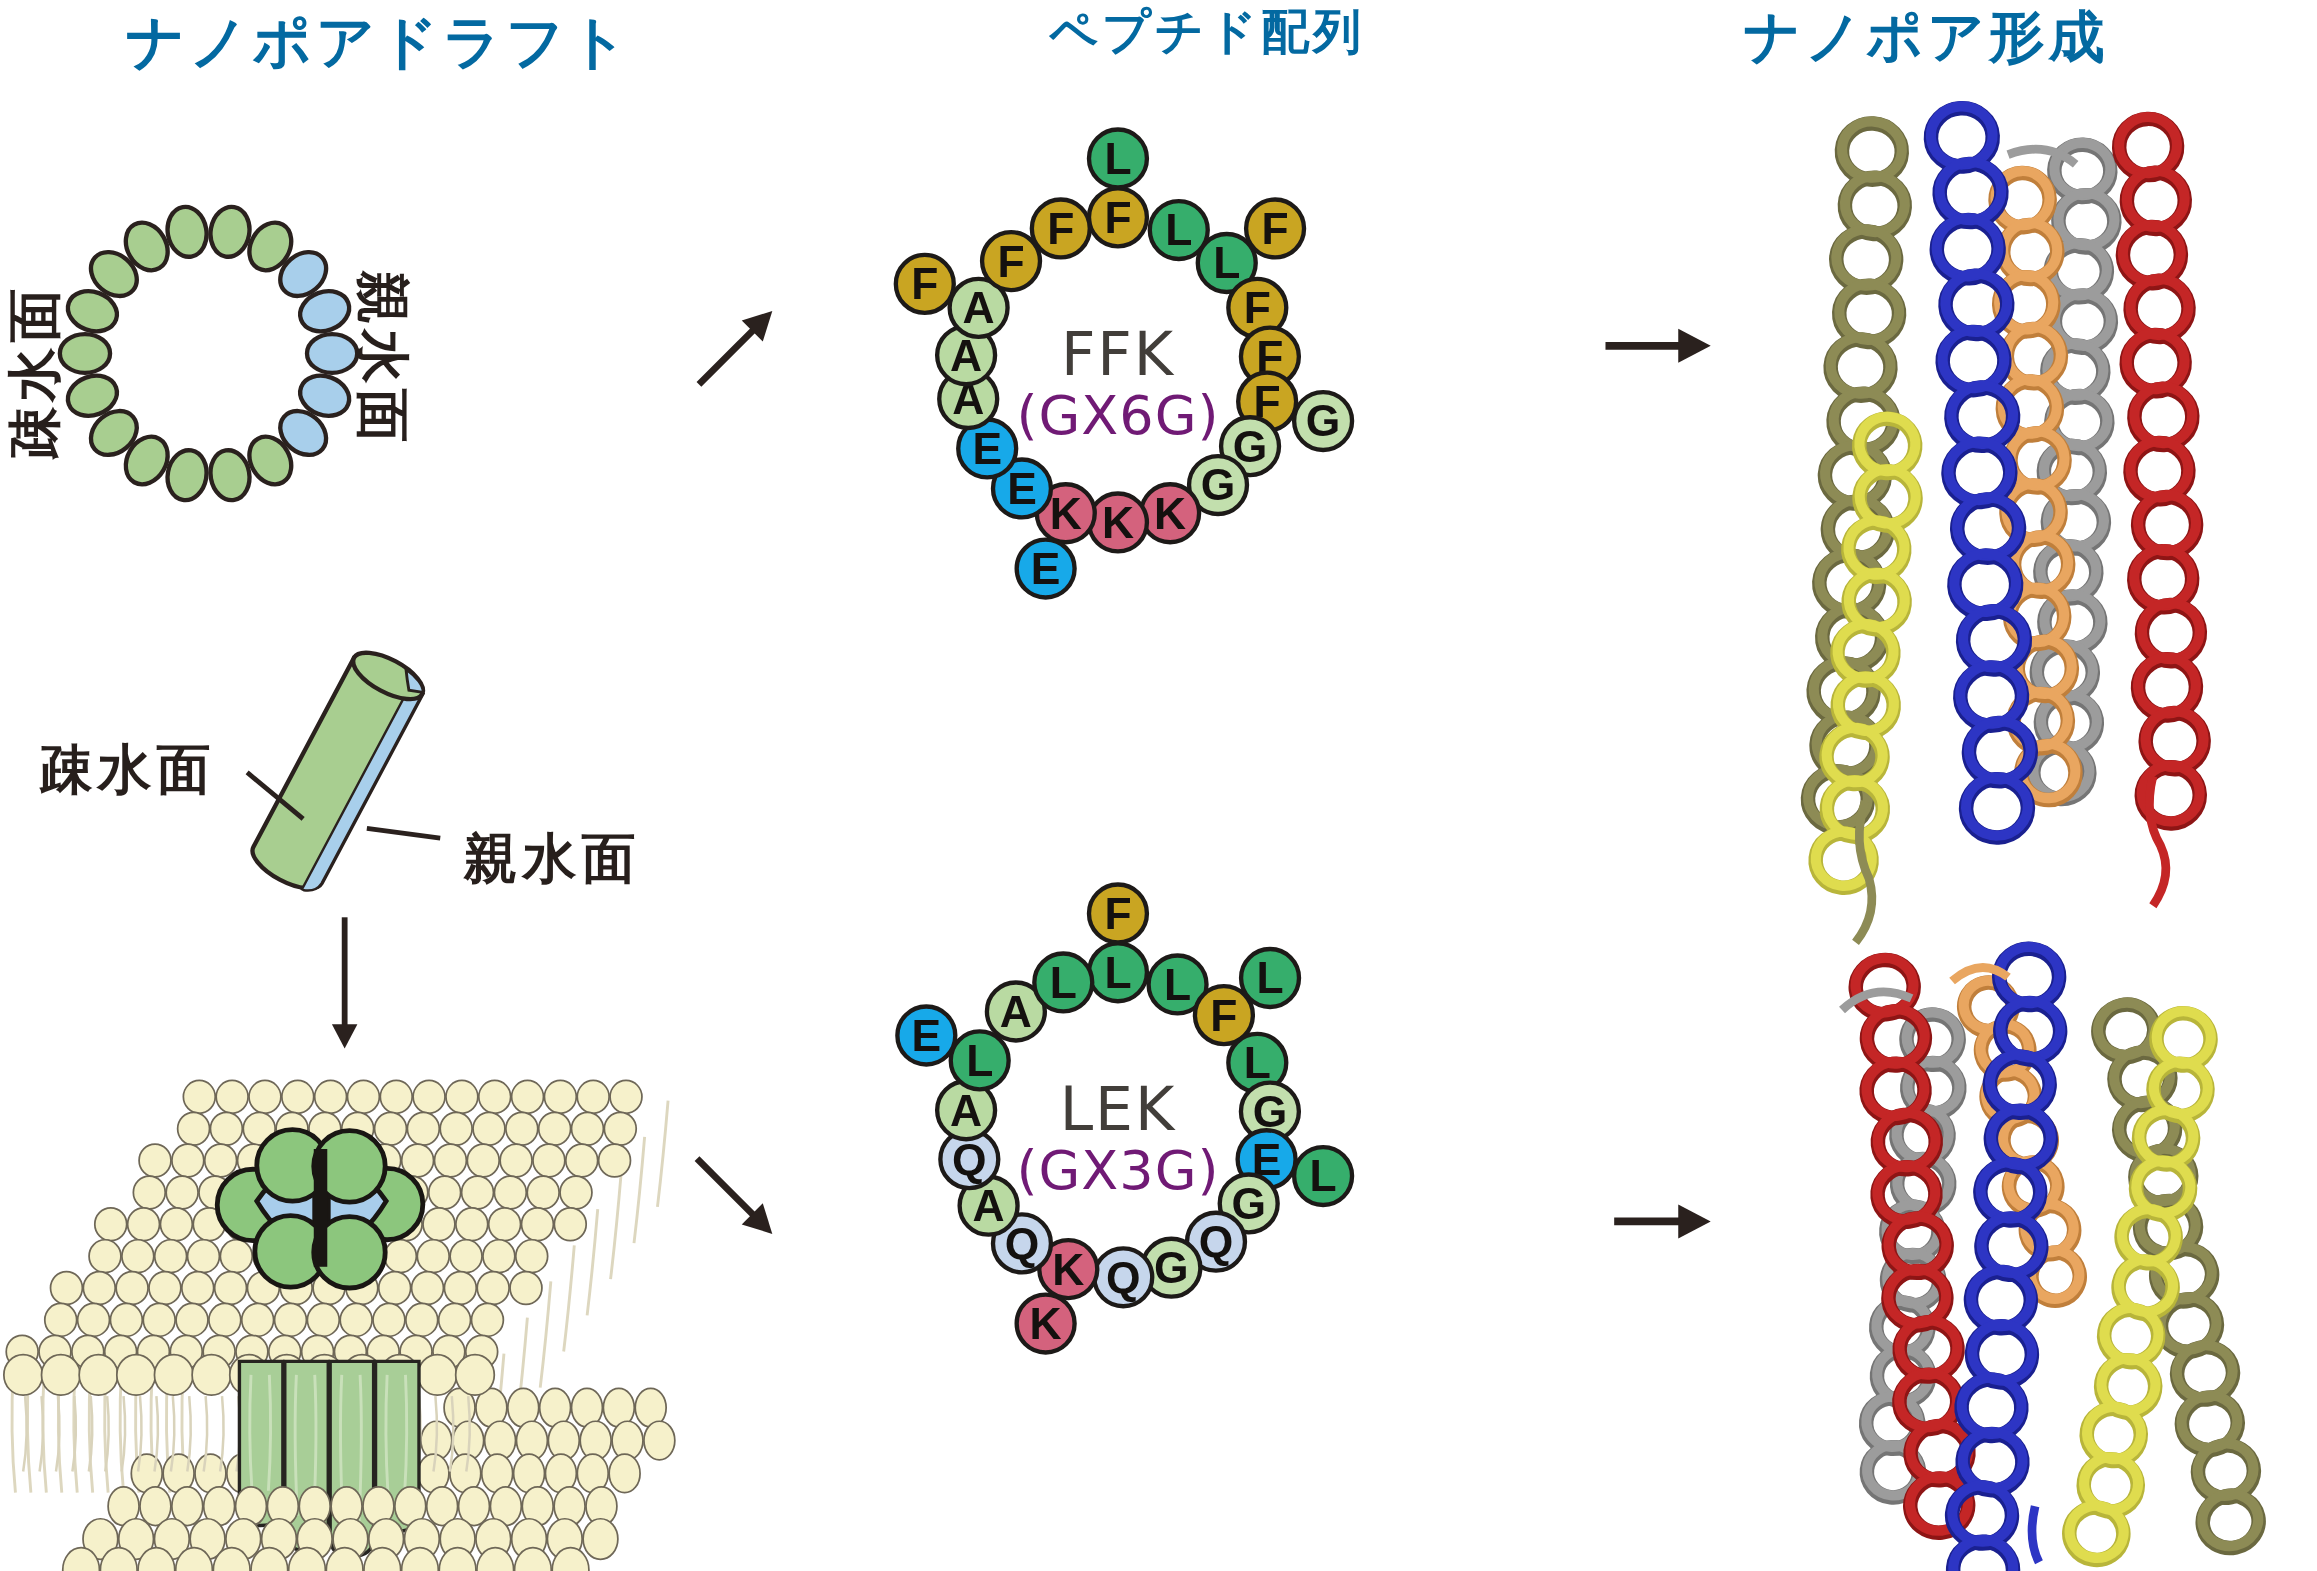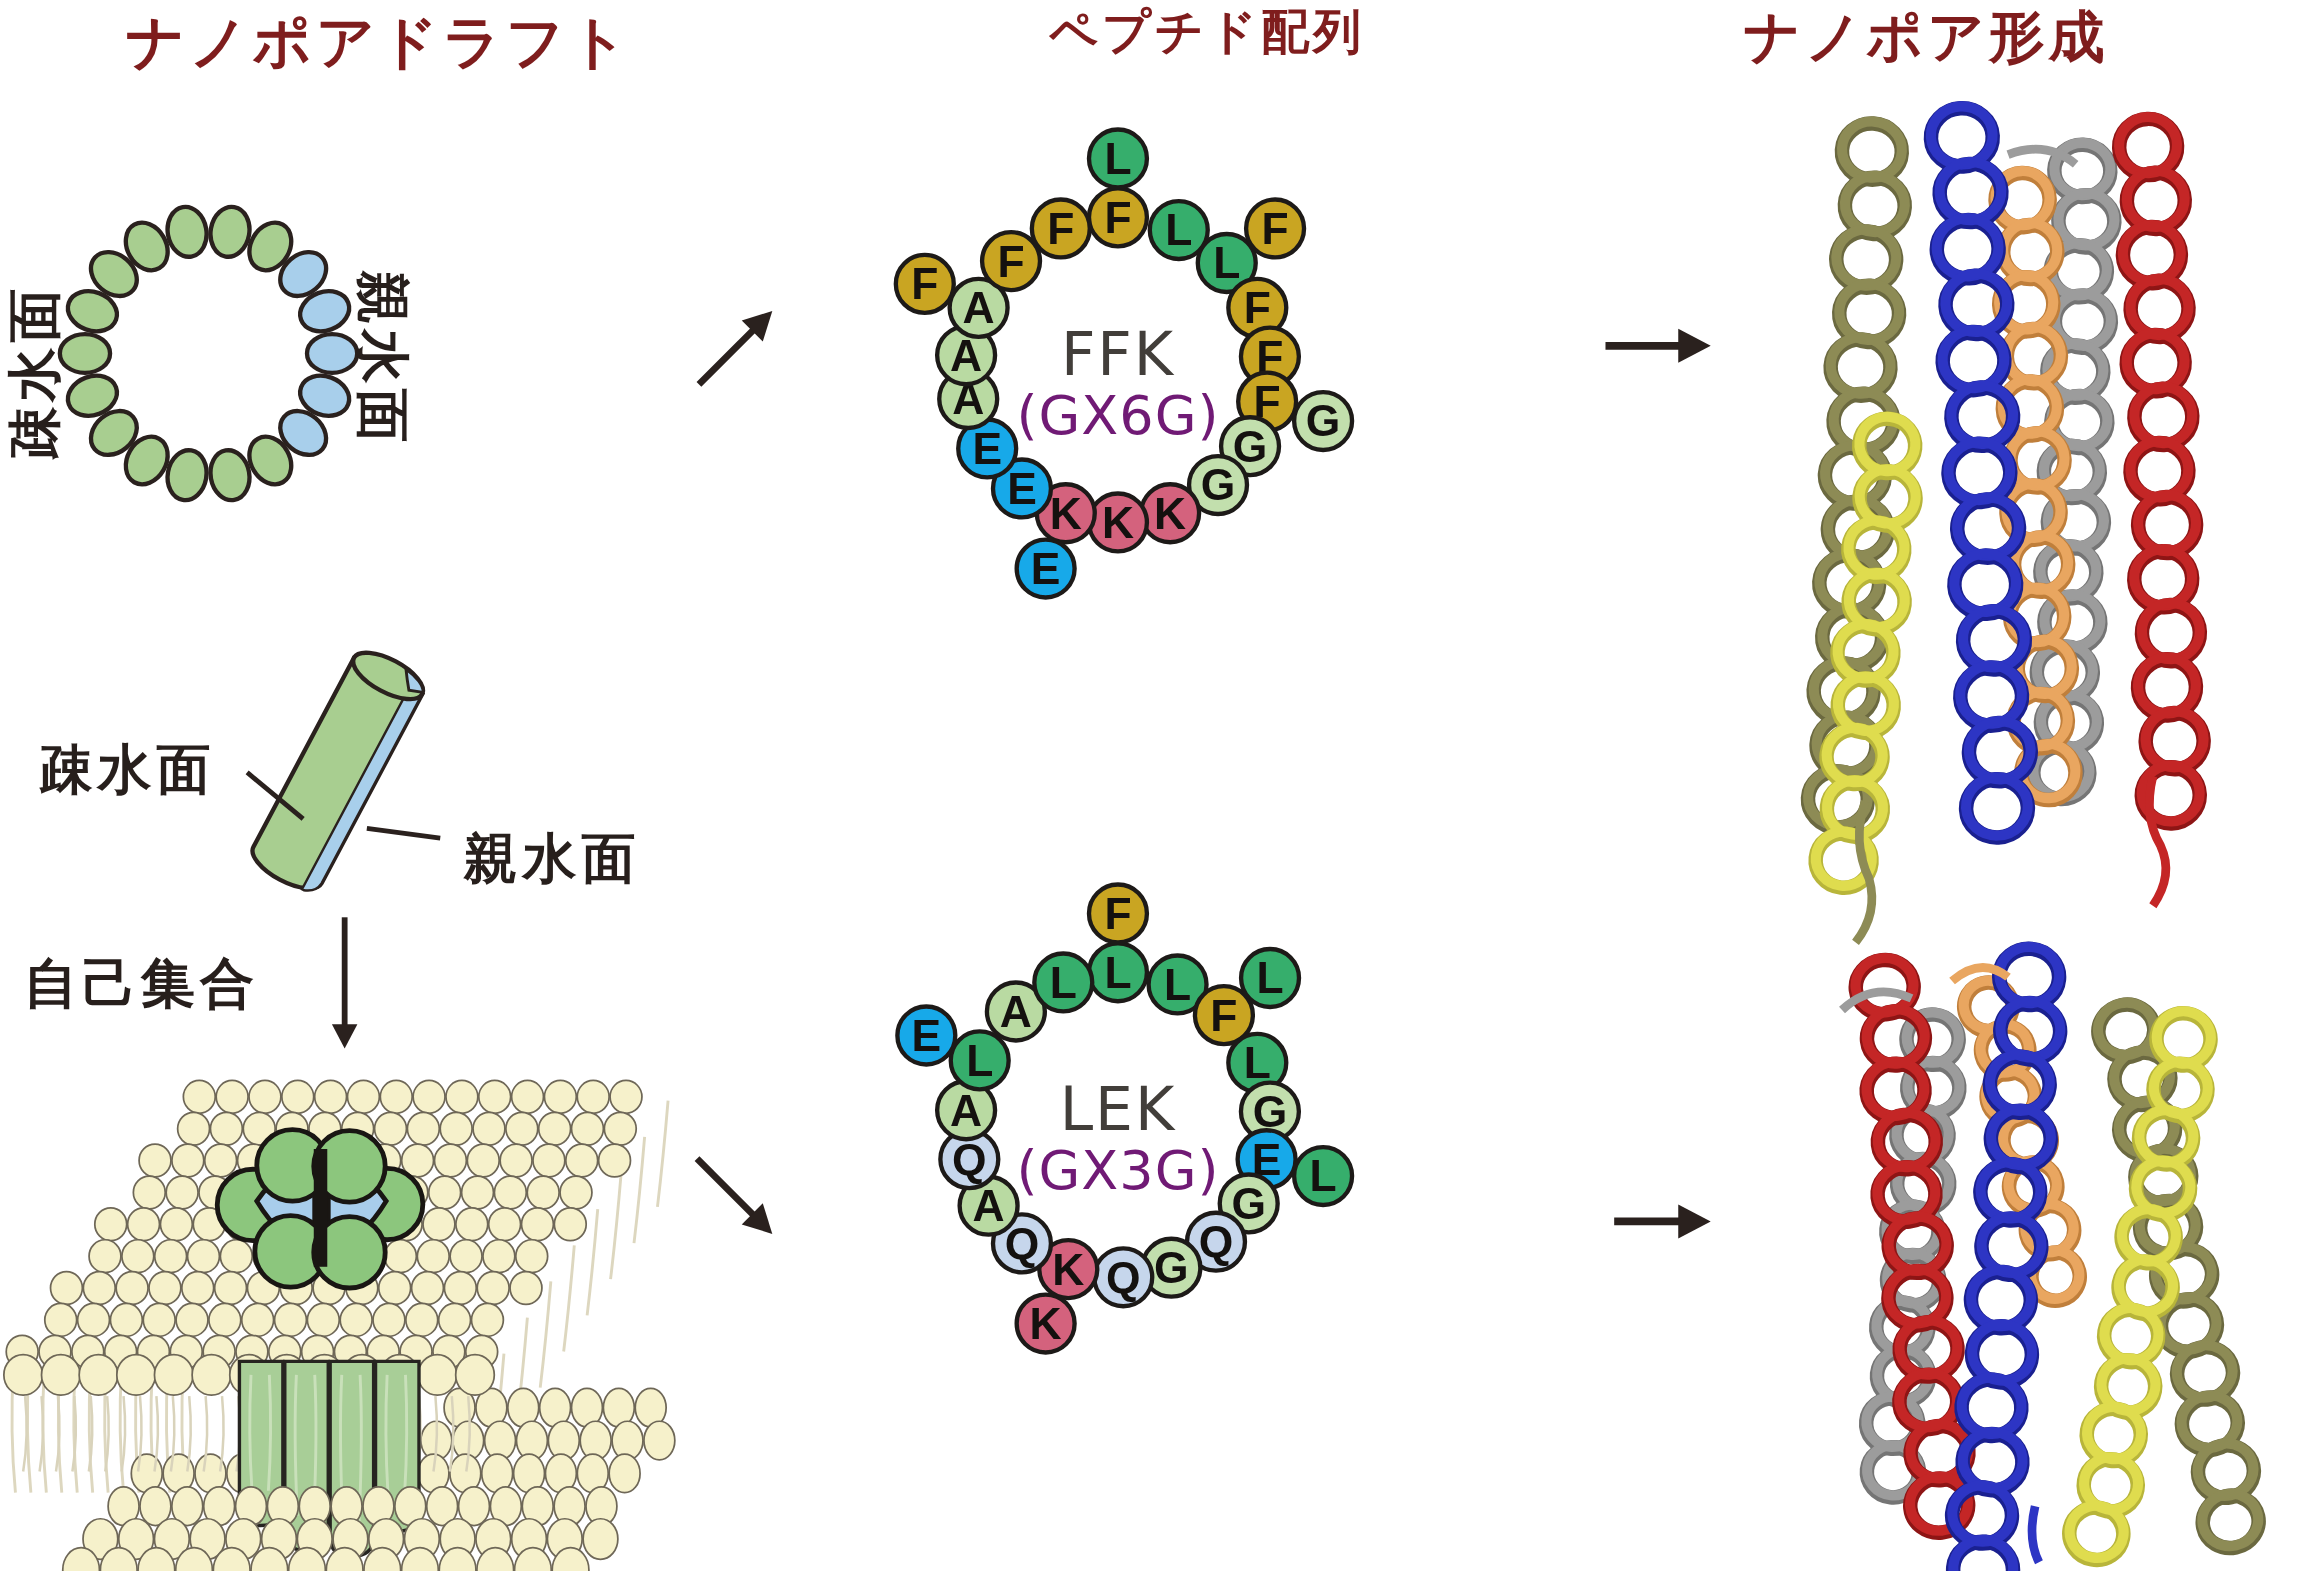--- a/index.html
+++ b/index.html
@@ -1,19 +1,19 @@
 <!DOCTYPE html>
 <html><head>
 <meta charset="utf-8">
 <style>
   html,body{margin:0;padding:0;background:#ffffff;}
   #canvas{position:relative;width:2317px;height:1572px;background:#ffffff;overflow:hidden;
           font-family:"DejaVu Sans","Liberation Sans",sans-serif;color:#271f1c;}
   #gfx{position:absolute;left:0;top:0;}
-  .title{position:absolute;font-size:58px;font-weight:600;letter-spacing:3.9px;color:#7f1d1d;text-align:center;white-space:nowrap;}
+  .title{position:absolute;font-size:58px;font-weight:600;letter-spacing:3.9px;color:#0369a1;text-align:center;white-space:nowrap;}
   .jlabel{position:absolute;font-size:54px;font-weight:600;letter-spacing:4.8px;color:#271f1c;text-align:center;white-space:nowrap;}
   .rot-ccw{transform:rotate(-90deg);transform-origin:center;}
   .rot-cw{transform:rotate(90deg);transform-origin:center;}
   .wheel-title{position:absolute;font-size:60px;font-weight:500;color:#423e3a;text-align:center;letter-spacing:1.9px;}
   .wheel-sub{position:absolute;font-size:54px;font-weight:500;color:#701a75;text-align:center;letter-spacing:1px;}
 </style>
 </head>
 <body>
 
 <div id="canvas">
@@ -871,20 +871,19 @@
   <div class="title" style="left:126px;top:3.9px;width:444px;">ナノポアドラフト</div>
   <div class="title" style="left:1009px;top:0px;width:396px;font-size:48px;">ペプチド配列</div>
   <div class="title" style="left:1733px;top:0px;width:386px;font-size:56px;">ナノポア形成</div>
 
   <div class="jlabel rot-ccw" style="left:-77px;top:342px;width:212px;height:60px;">疎水面</div>
   <div class="jlabel rot-cw" style="left:282px;top:329px;width:212px;height:60px;">親水面</div>
 
   <div class="jlabel" style="left:21px;top:734px;width:212px;">疎水面</div>
   <div class="jlabel" style="left:446px;top:823px;width:212px;">親水面</div>
 
-  <div class="jlabel" style="left:11.6px;top:948px;width:259px;">自己集合</div>
 
   <div class="wheel-title" style="left:1002px;top:319px;width:232px;">FFK</div>
   <div class="wheel-sub" style="left:983px;top:384px;width:270px;">(GX6G)</div>
   <div class="wheel-title" style="left:1002px;top:1074px;width:232px;">LEK</div>
   <div class="wheel-sub" style="left:983px;top:1139px;width:270px;">(GX3G)</div>
 </div>
 
 
 </body></html>

